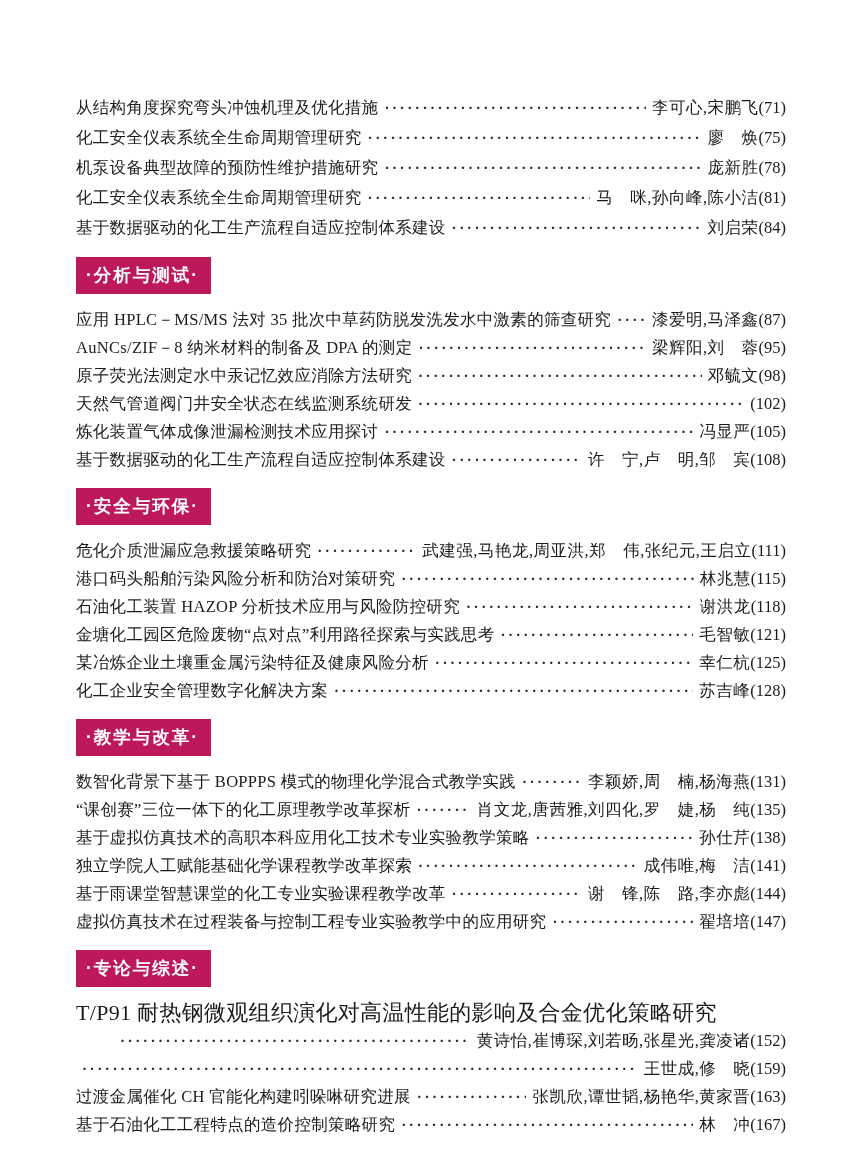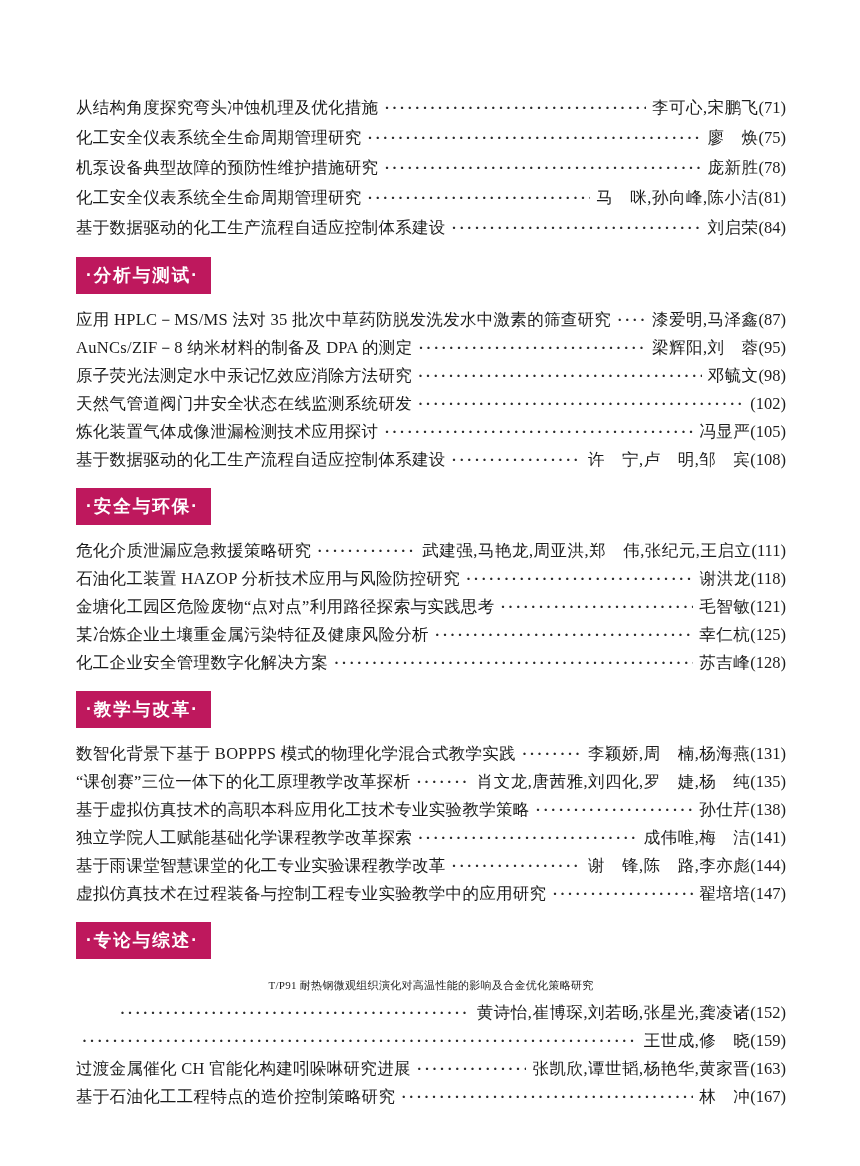--- a/index.html
+++ b/index.html
@@ -20,21 +20,21 @@
     flex:1 1 auto; overflow:hidden; white-space:nowrap;
     margin:0 6px; color:#2b2b2b; min-width:18px;
   }
   .entry .dots::after {
     content:"····································································································································································································································································";
     letter-spacing:2.6px; font-size:15px; font-weight:bold;
   }
   .entry .authors { flex:0 0 auto; letter-spacing:0.5px; }
   .entry .pageno  { flex:0 0 auto; }
   .entry.cont { padding-left:38px;text-align:right; }
-  .title-only { height:28px; line-height:28px; font-size:11px; letter-spacing:0.3px; white-space:nowrap;text-align:center; }
+  .title-only { height:28px; line-height:28px; font-size:22px; letter-spacing:0.3px; white-space:nowrap; }
   .badge-row { margin:14px 0 12px 0; }
   .section-badge {
     display:inline-block; background:#be185d; color:#ffffff;
     font-family:"Liberation Sans","DejaVu Sans",sans-serif;
     font-size:17.5px; font-weight:bold; letter-spacing:2px;
     padding:6px 12px 7px 10px;
   }
 </style>
 </head>
 <body>
@@ -110,20 +110,26 @@
         <span class="pageno">(108)</span>
       </div>
       <div class="badge-row"><span class="section-badge">·安全与环保·</span></div>
       <div class="entry">
         <span class="title">危化介质泄漏应急救援策略研究</span>
         <span class="dots"></span>
         <span class="authors">武建强,马艳龙,周亚洪,郑　伟,张纪元,王启立</span>
         <span class="pageno">(111)</span>
       </div>
       <div class="entry">
+        <span class="title">港口码头船舶污染风险分析和防治对策研究</span>
+        <span class="dots"></span>
+        <span class="authors">林兆慧</span>
+        <span class="pageno">(115)</span>
+      </div>
+      <div class="entry">
         <span class="title">石油化工装置 HAZOP 分析技术应用与风险防控研究</span>
         <span class="dots"></span>
         <span class="authors">谢洪龙</span>
         <span class="pageno">(118)</span>
       </div>
       <div class="entry">
         <span class="title">金塘化工园区危险废物“点对点”利用路径探索与实践思考</span>
         <span class="dots"></span>
         <span class="authors">毛智敏</span>
         <span class="pageno">(121)</span>

